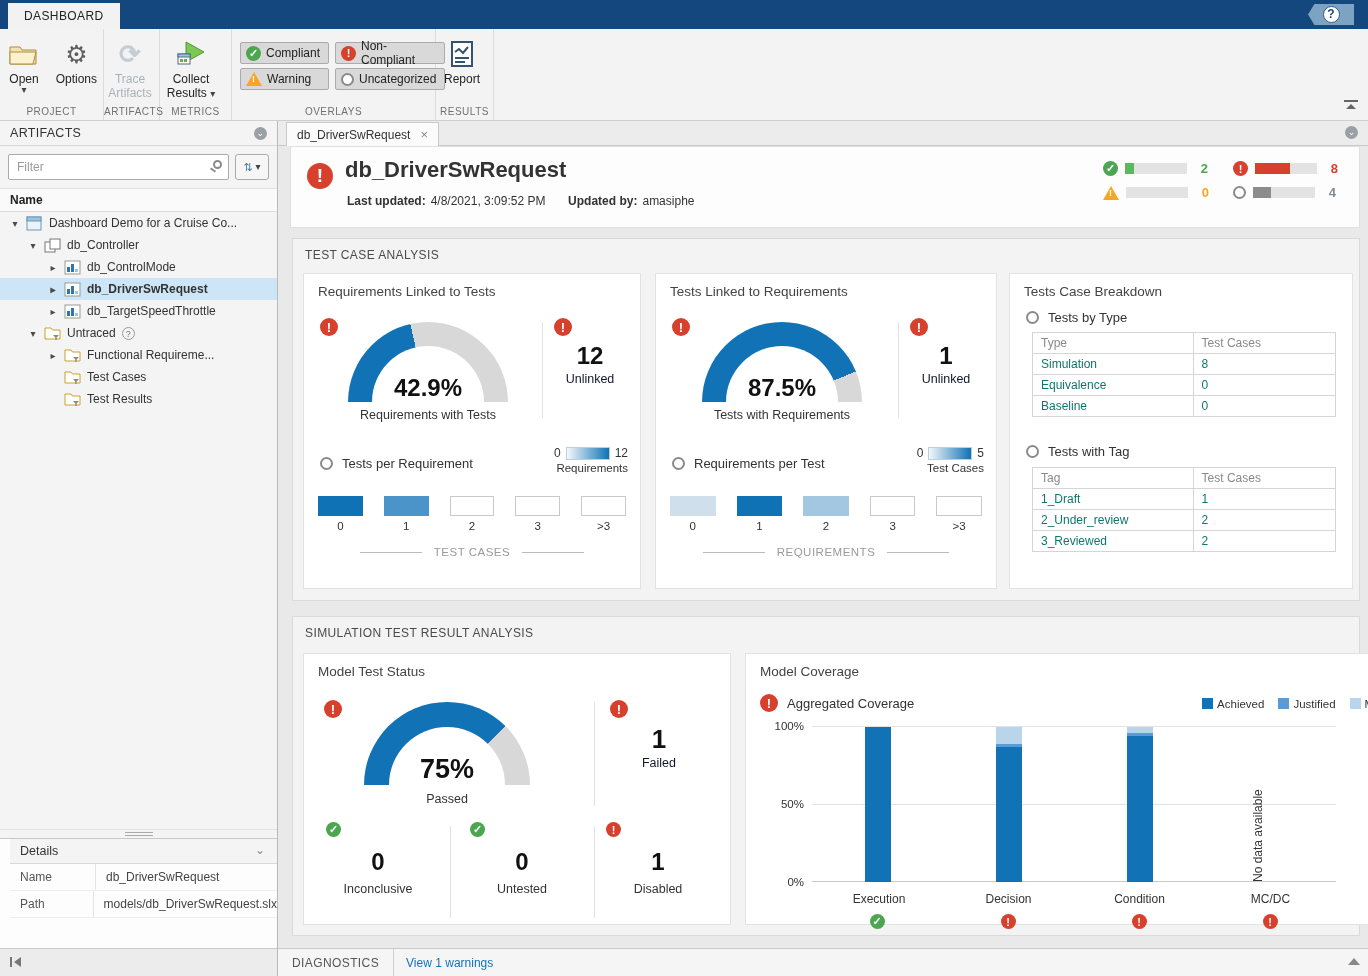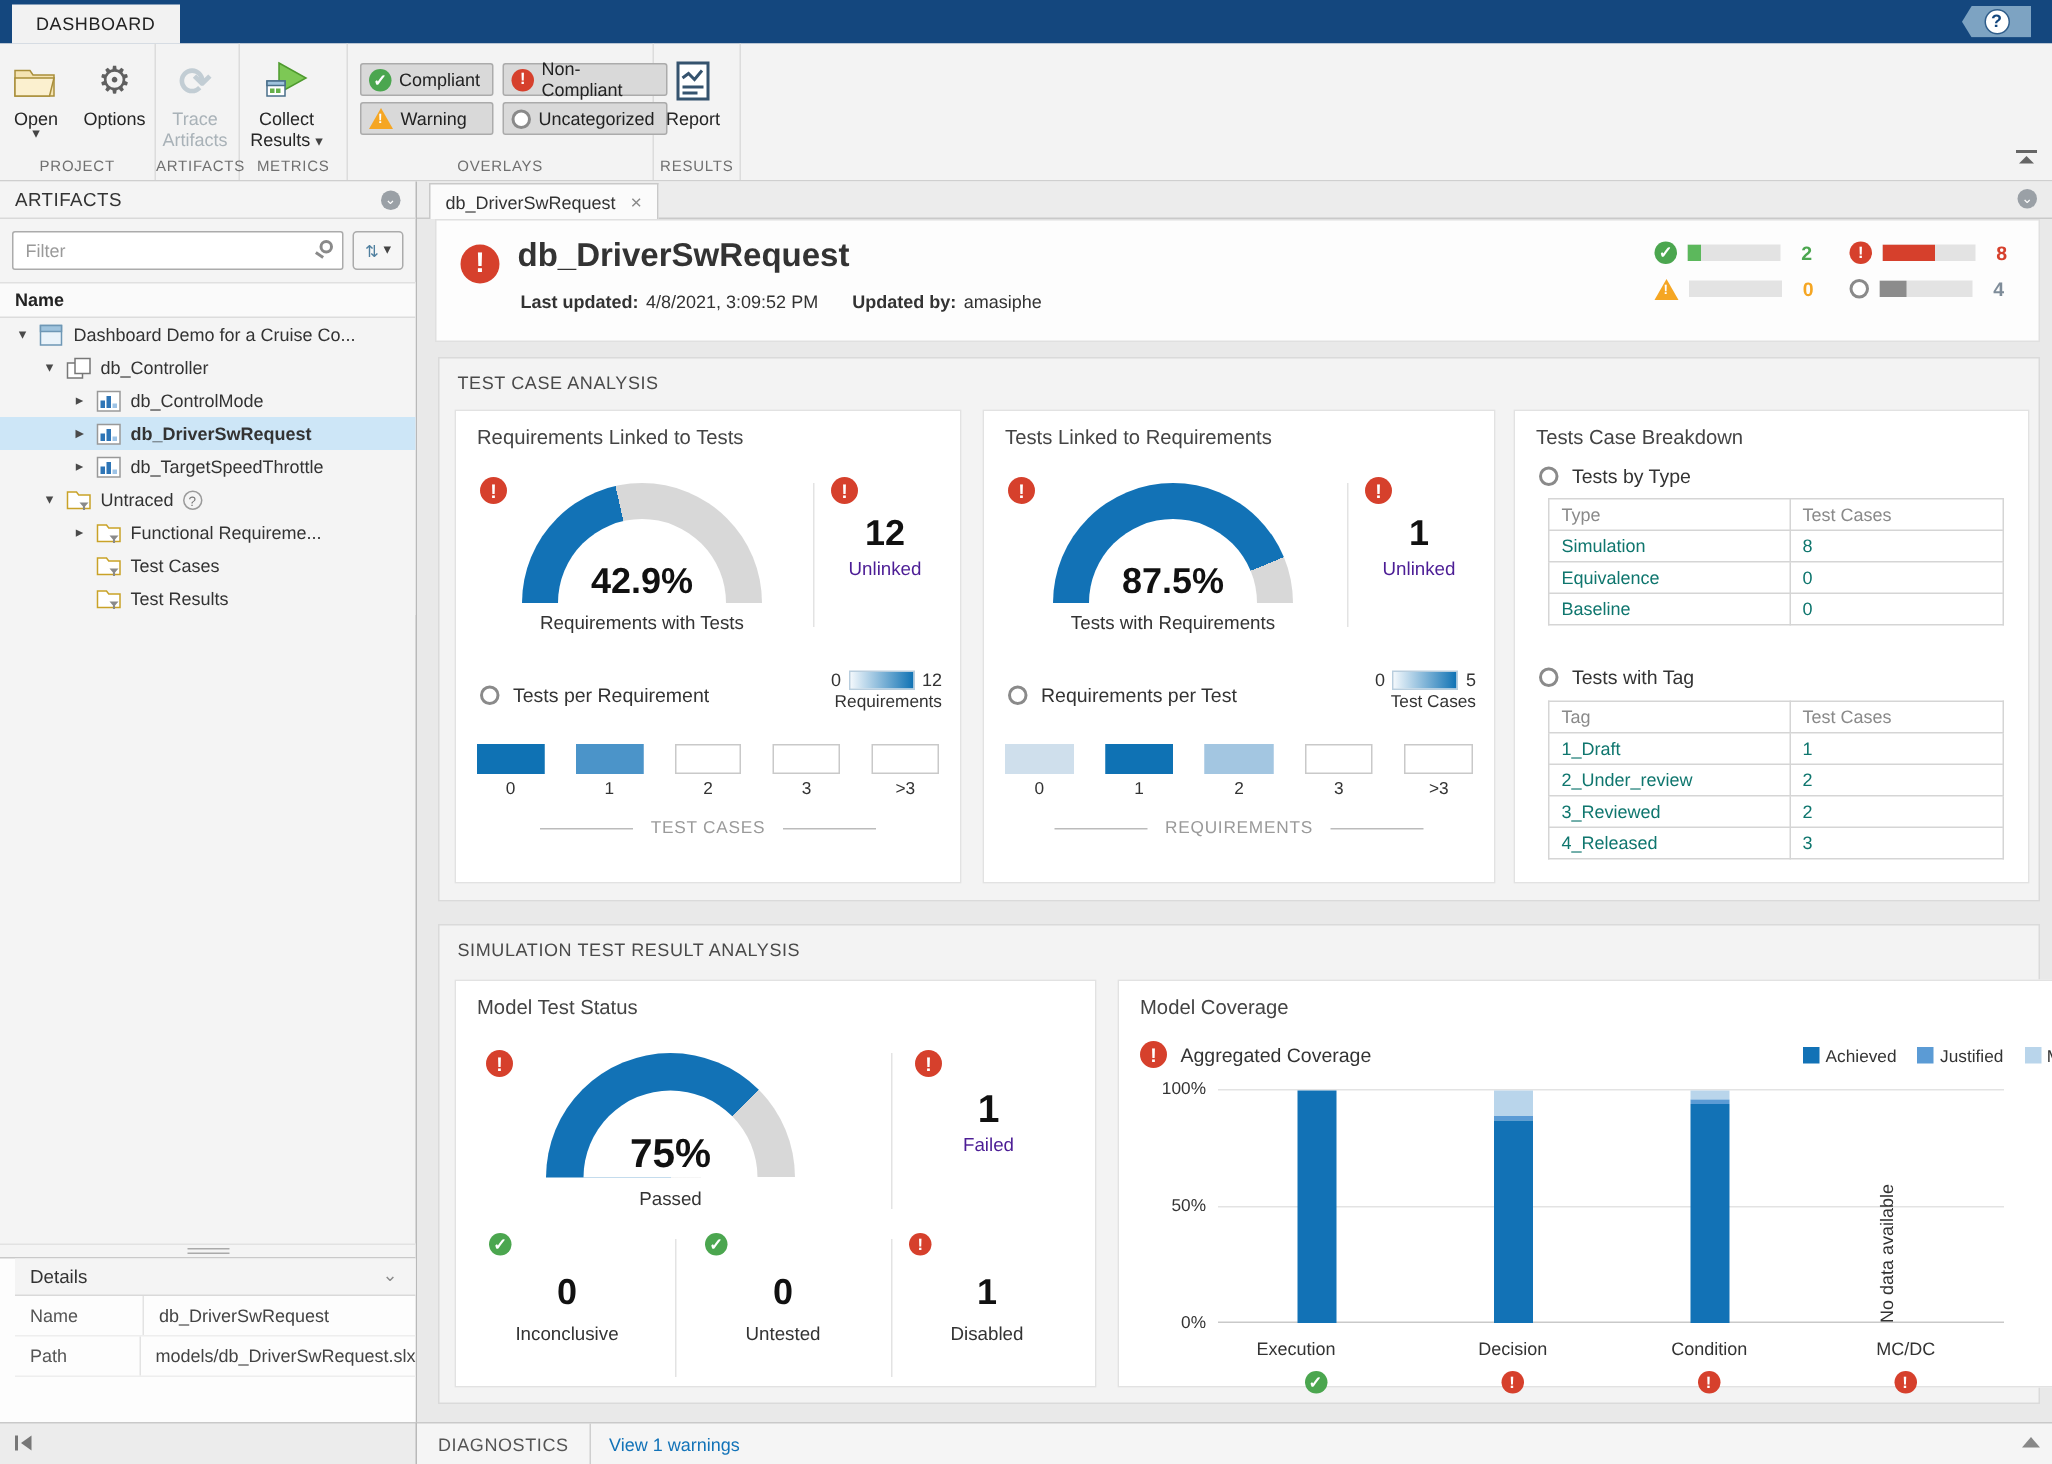--- a/index.html
+++ b/index.html
@@ -106,21 +106,21 @@
   .card-title { position:absolute; left:14px; top:10px; font-size:13.5px; color:#444; }
 
   
   .gauge { position:relative; overflow:hidden; }
   .gauge .arc { position:absolute; left:0; top:0; border-radius:50%; }
   .gauge .hole { position:absolute; background:#fff; border-radius:50%; }
   .gauge .pct { position:absolute; left:0; bottom:0; width:100%; text-align:center; font-weight:bold; color:#111; }
   .gauge-label { position:absolute; text-align:center; font-size:12.5px; color:#333; }
   .vdiv { position:absolute; width:1px; background:#e3e3e3; }
   .big-num { position:absolute; text-align:center; font-size:24px; font-weight:bold; color:#111; }
-  .num-label { position:absolute; text-align:center; font-size:12.5px; color:#4c1d95; }
+  .num-label { position:absolute; text-align:center; font-size:12.5px; color:#0f172a; }
 
   
   .hist-hdr { position:absolute; display:flex; align-items:center; gap:9px; font-size:13px; color:#333; }
   .legend-grad { position:absolute; text-align:right; font-size:12px; color:#333; }
   .legend-grad .row { display:flex; align-items:center; gap:5px; justify-content:flex-end; }
   .grad-bar { width:44px; height:13px; border:1px solid #b9cede; background:linear-gradient(to right,#f3f8fc,#0F72B4); }
   .legend-grad .cap { font-size:11.5px; margin-top:2px; color:#333; }
   .bins { position:absolute; display:flex; gap:21px; }
   .binw { flex:1; text-align:center; }
   .bin { height:20px; border:1px solid #c9c9c9; }
@@ -595,24 +595,20 @@
                   <td>1</td>
                 </tr>
             <tr>
                   <td>2_Under_review</td>
                   <td>2</td>
                 </tr>
             <tr>
                   <td>3_Reviewed</td>
                   <td>2</td>
                 </tr>
-            <tr>
-                  <td>4_Released</td>
-                  <td>3</td>
-                </tr>
           </tbody>
             </table>
         </div>
       </div>
 
       <div class="section" style="top:470px; height:320px;">
         <div class="section-title">SIMULATION TEST RESULT ANALYSIS</div>
 
         <div class="card" style="left:10px; top:36px; width:428px; height:272px;">
           <div class="card-title">Model Test Status</div>
@@ -676,21 +672,21 @@
                 <div style="height: 17.05px; background: rgb(185, 213, 235);"></div>
               </div>
               <div class="cov-bar" style="left: calc(62.5% - 13px);">
                 <div style="height: 145.7px; background: rgb(18, 114, 182);"></div>
                 <div style="height: 3.1px; background: rgb(91, 155, 213);"></div>
                 <div style="height: 6.2px; background: rgb(185, 213, 235);"></div>
               </div>
             </div>
           <div id="nodata">No data available</div>
           <div class="xlabels" id="cov-xlabels">
-              <div class="xl" style="position: absolute; top: 238px; left: 58px;">Execution</div>
+              <div class="xl" style="position: absolute; top: 238px; left: 73px;">Execution</div>
               <div class="xl" style="position: absolute; top: 238px; left: 202.5px;">Decision</div>
               <div class="xl" style="position: absolute; top: 238px; left: 333.5px;">Condition</div>
               <div class="xl" style="position: absolute; top: 238px; left: 464.5px;">MC/DC</div>
             </div>
           <div id="cov-status">
               <span class="badge b15 ok" style="position: absolute; top: 260px; left: 123.5px;">✓</span>
               <span class="badge b15 err" style="position: absolute; top: 260px; left: 254.5px;">!</span>
               <span class="badge b15 err" style="position: absolute; top: 260px; left: 385.5px;">!</span>
               <span class="badge b15 err" style="position: absolute; top: 260px; left: 516.5px;">!</span>
             </div>

